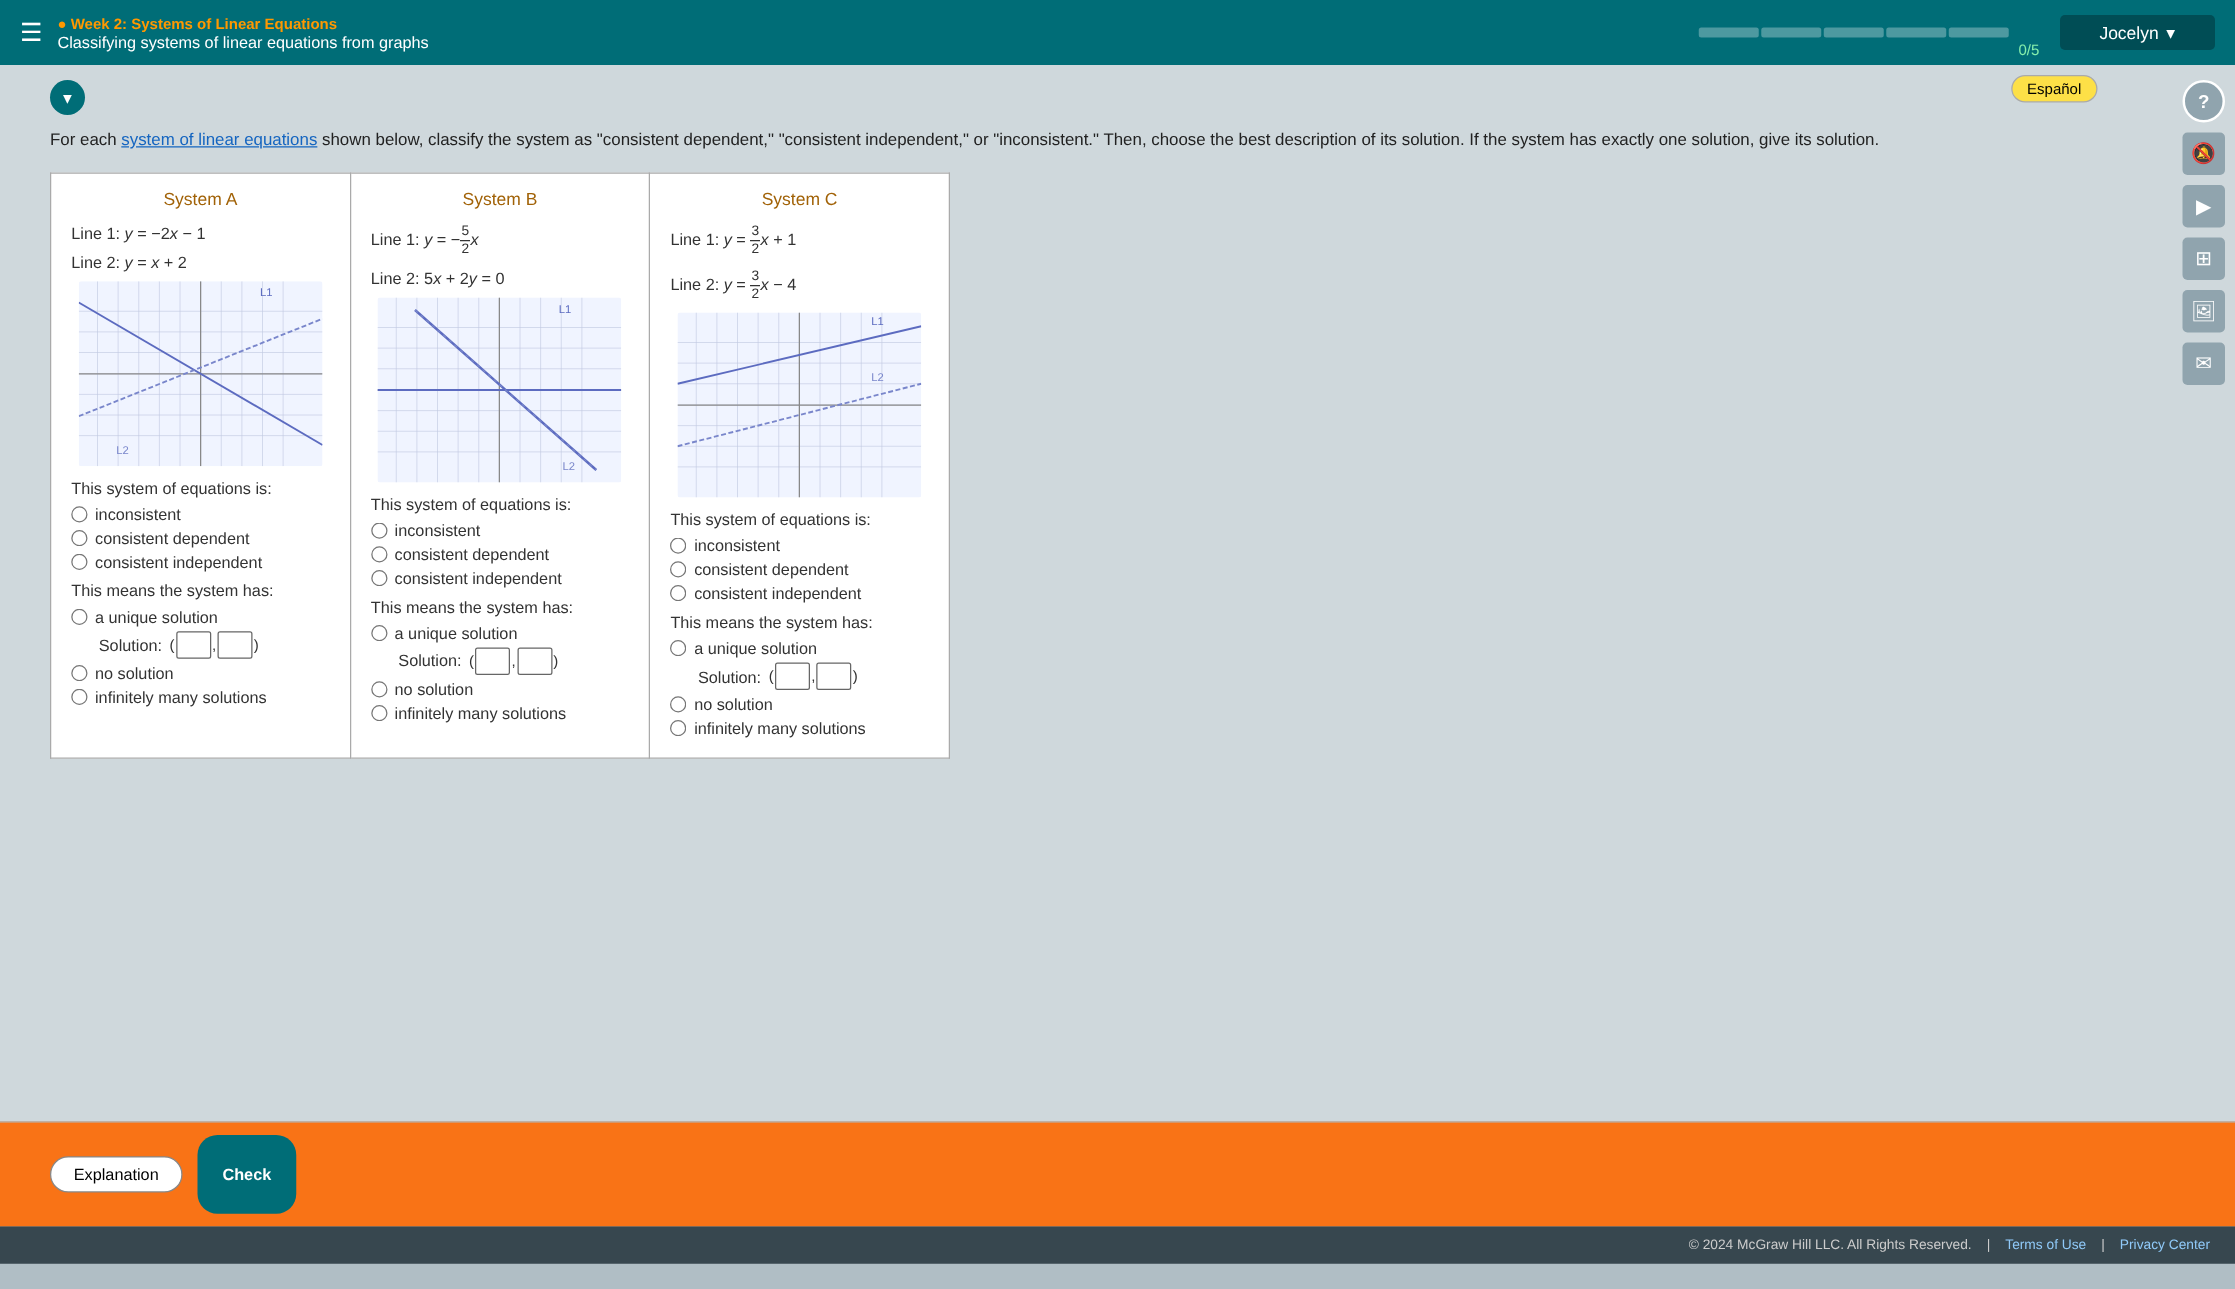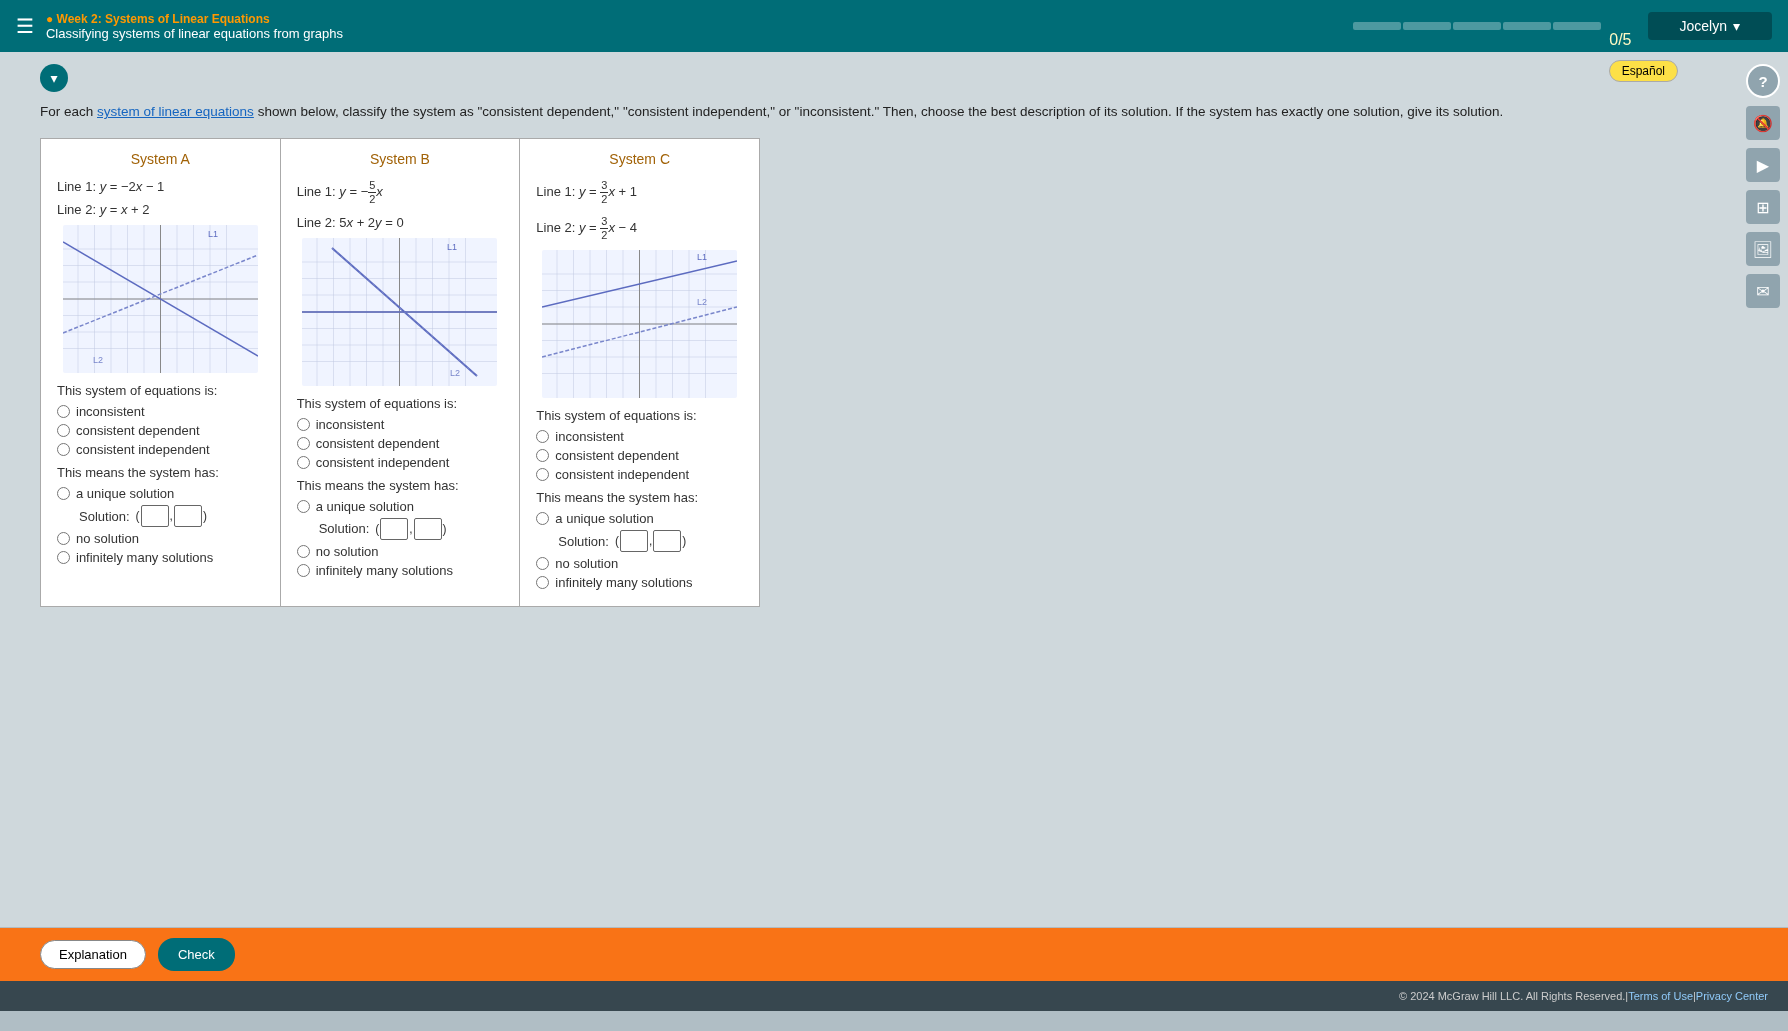--- a/index.html
+++ b/index.html
@@ -17,21 +17,21 @@
     }
     .header-left { display: flex; align-items: center; gap: 12px; }
     .menu-icon { font-size: 20px; cursor: pointer; }
     .header-title { display: flex; flex-direction: column; }
     .header-week { color: #ff9800; font-size: 12px; font-weight: bold; }
     .header-course { color: white; font-size: 13px; }
     .header-right { display: flex; align-items: center; gap: 16px; }
     .progress-bar-container { display: flex; align-items: center; gap: 8px; }
     .progress-segments { display: flex; gap: 2px; }
     .progress-seg { width: 48px; height: 8px; background: rgba(255,255,255,0.3); border-radius: 2px; }
-    .progress-label { color: #fef9c3; font-size: 16px; margin-top: 28px; }
+    .progress-label { color: #86efac; font-size: 12px; margin-top: 28px; }
     .user-btn {
       background: #004d55;
       border: none;
       color: white;
       padding: 6px 32px;
       border-radius: 4px;
       cursor: pointer;
       display: flex;
       align-items: center;
       gap: 6px;
@@ -188,38 +188,38 @@
       border-radius: 16px;
       padding: 6px 18px;
       font-size: 13px;
       cursor: pointer;
     }
     .check-btn {
       background: #006d77;
       border: none;
       border-radius: 16px;
       color: white;
-      padding: 9px 20px;
+      padding: 24px 20px;
       font-size: 13px;
       cursor: pointer;
-      font-weight: normal;
+      font-weight: bold;
     }
 
     
     .footer {
       background: #37474f;
       color: #ccc;
       font-size: 11px;
       text-align: right;
       padding: 6px 20px;
       height: 30px;
       display: flex;
       align-items: center;
       justify-content: flex-end;
-      gap: 0;
+      gap: 12px;
     }
     .footer a { color: #90caf9; text-decoration: none; }
 
     
     .frac { display: inline-flex; flex-direction: column; align-items: center; font-size: 11px; vertical-align: middle; }
     .frac .num { border-bottom: 1px solid #333; line-height: 1.2; padding: 0 1px; }
     .frac .den { line-height: 1.2; padding: 0 1px; }
 
     
     .coord-pair { display: inline-flex; align-items: center; gap: 1px; font-size: 12px; }

